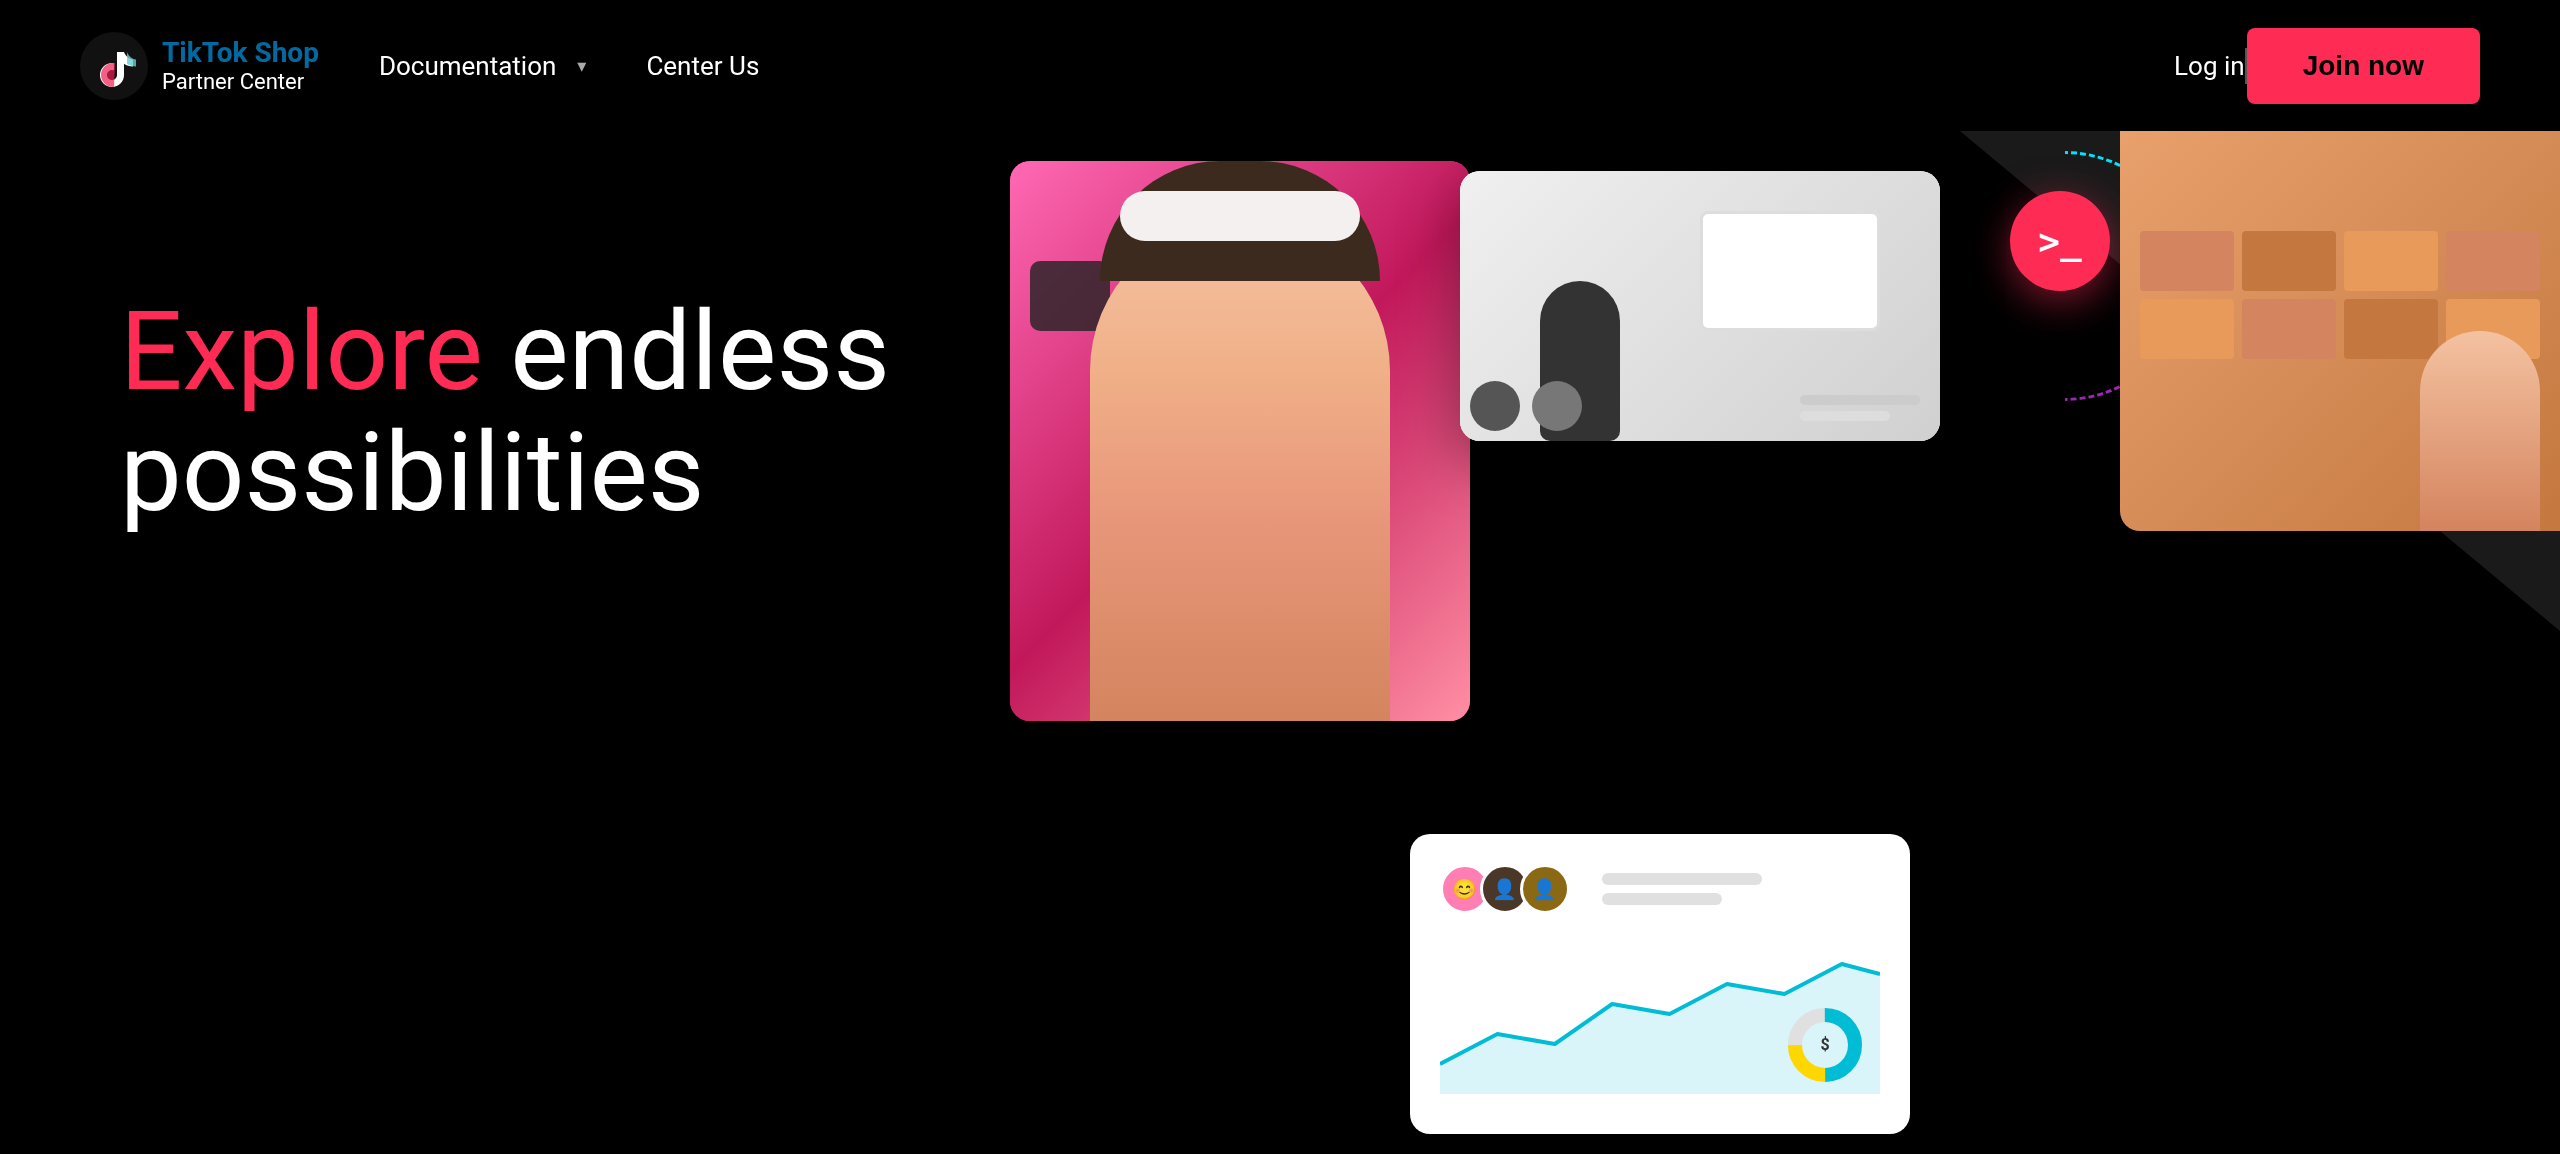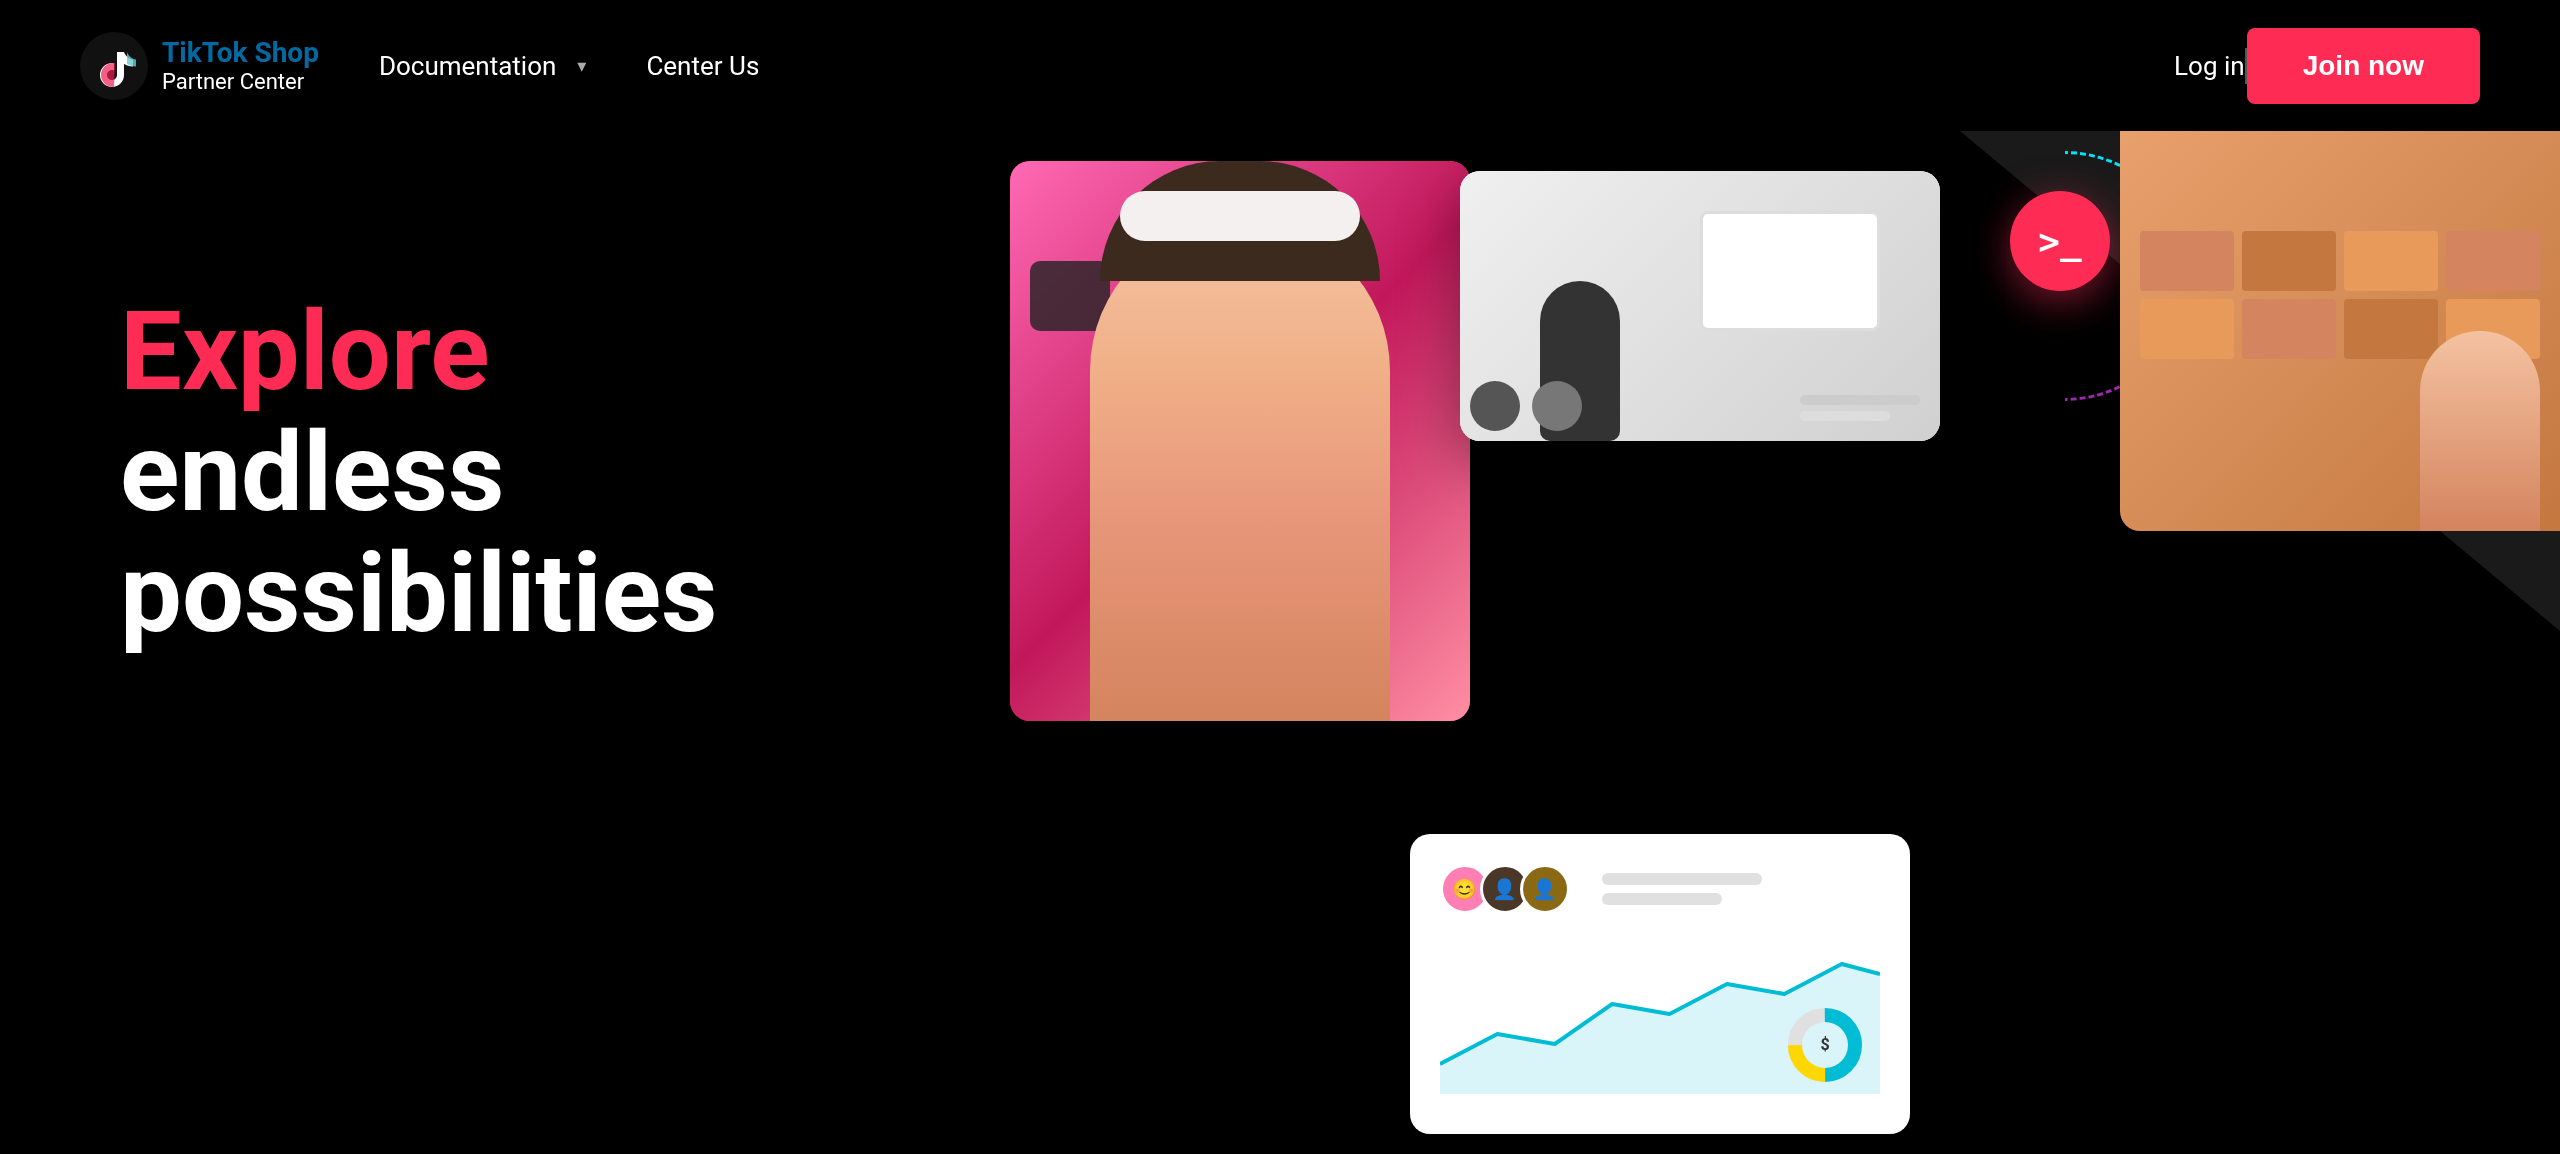--- a/index.html
+++ b/index.html
@@ -90,21 +90,21 @@
     }
 
     .divider-line {
       width: 2px;
       height: 36px;
       background: #555;
     }
 
     .join-btn {
       background: #fe2c55;
-      color: #ffffff;
+      color: #000000;
       border: none;
       border-radius: 8px;
       padding: 22px 56px;
       font-size: 28px;
       font-weight: 600;
       cursor: pointer;
       white-space: nowrap;
     }
 
     
@@ -133,21 +133,21 @@
 
     .hero-content {
       position: relative;
       z-index: 2;
       padding: 160px 0 0 120px;
       max-width: 900px;
     }
 
     .hero-title {
       font-size: 110px;
-      font-weight: 700;
+      font-weight: 400;
       line-height: 1.1;
       margin-bottom: 60px;
     }
 
     .hero-title .red {
       color: #fe2c55;
     }
 
     .hero-title .white {
       color: #fff;

